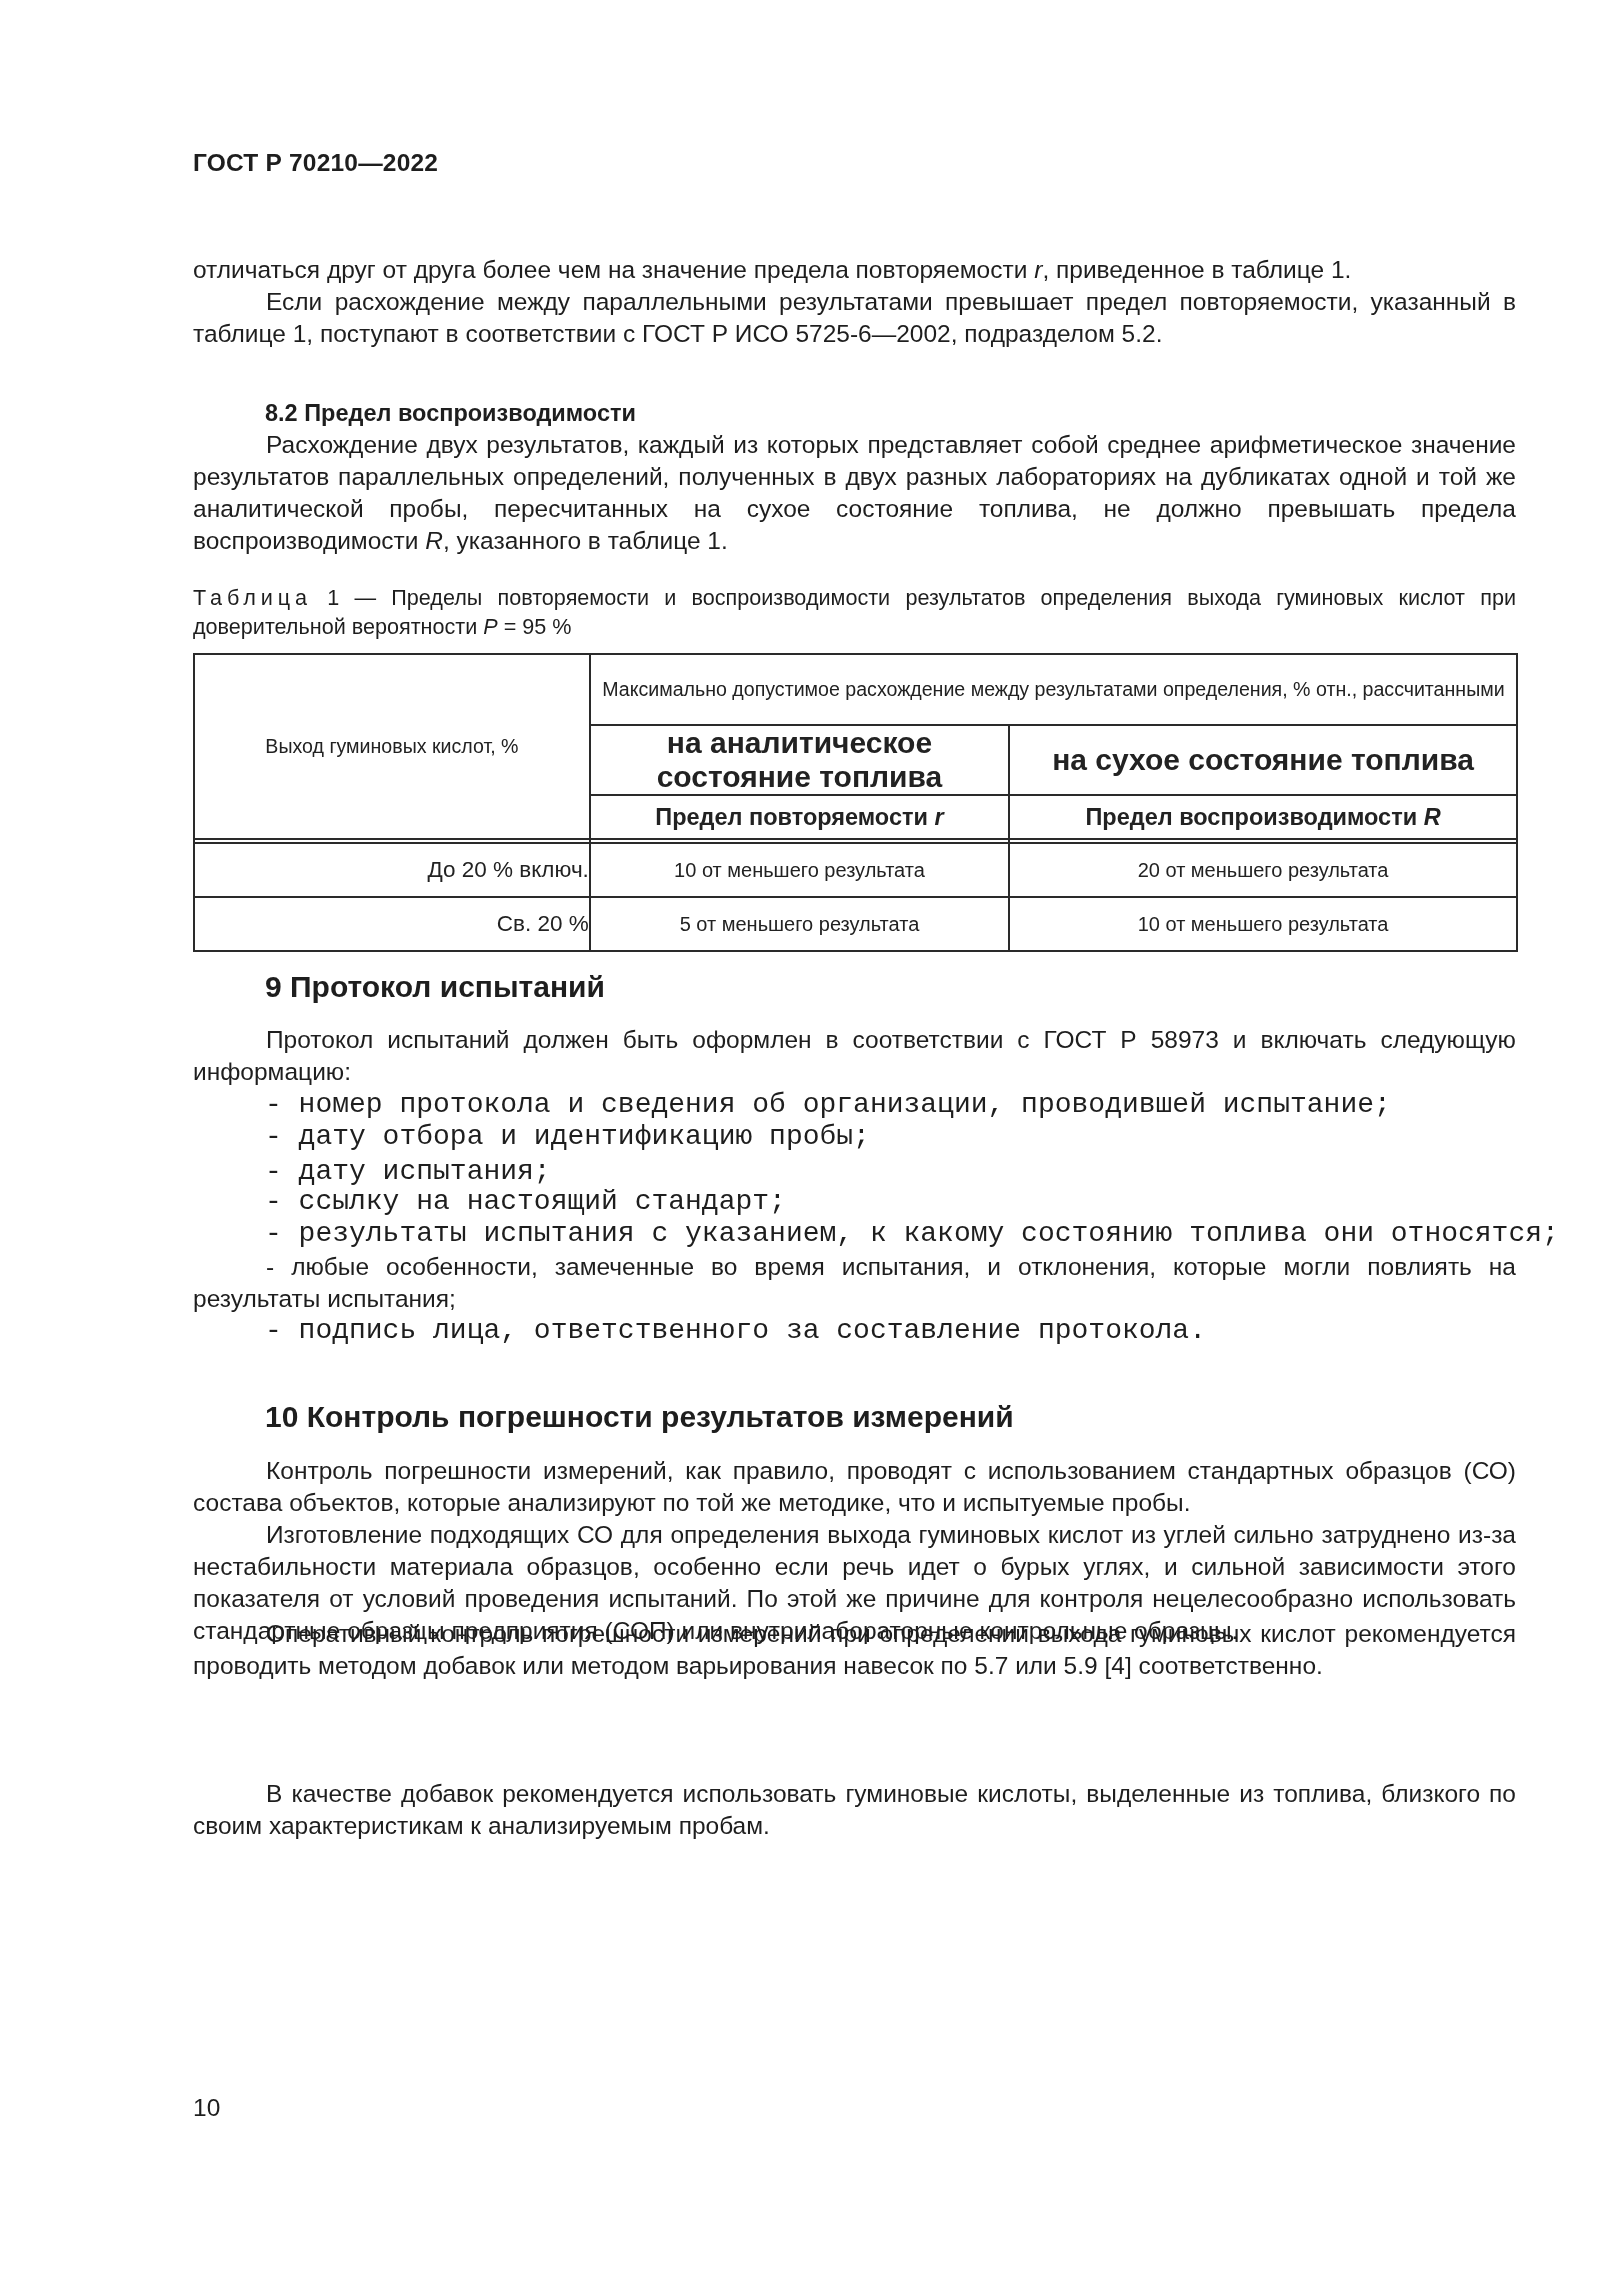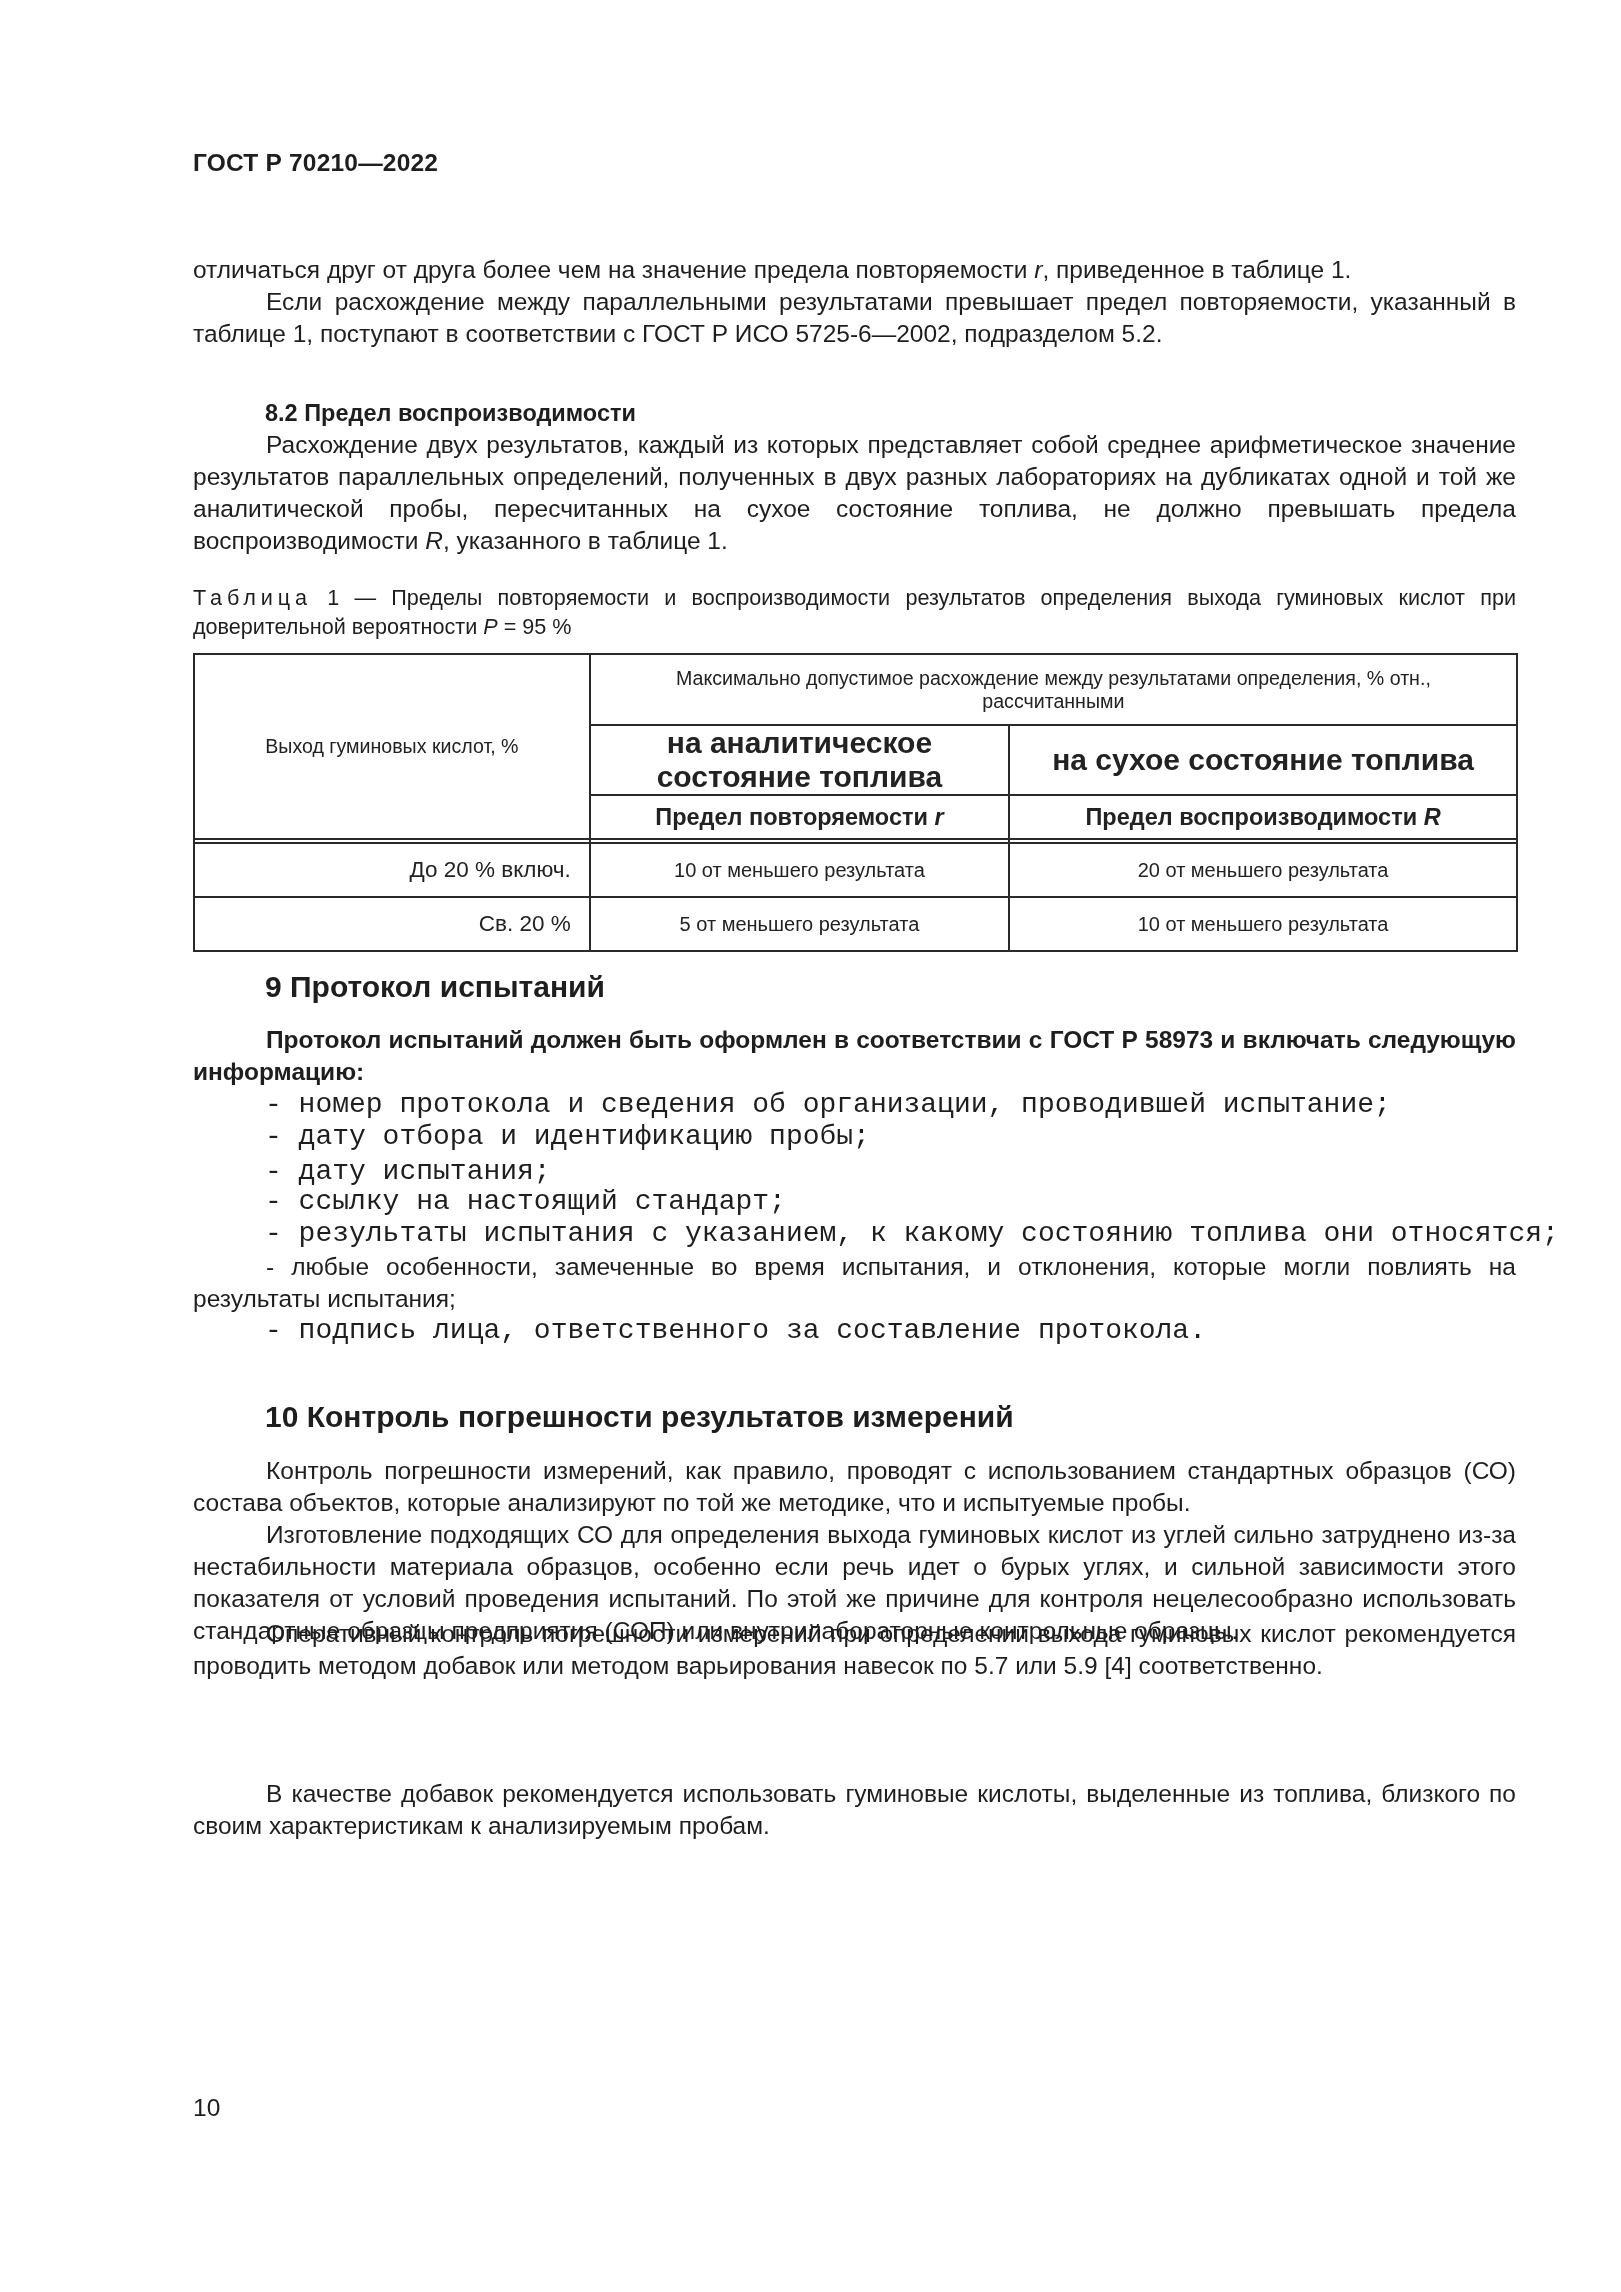--- a/index.html
+++ b/index.html
@@ -11,21 +11,21 @@
           text-align: justify; margin: 0; }
   .para.indent { text-indent: 73px; }
   .h3 { left: 265px; font-size: 23.5px; font-weight: bold; }
   .h2 { left: 265px; font-size: 30px; font-weight: bold; }
   .caption { position: absolute; left: 193px; width: 1323px; font-size: 21.6px; line-height: 29px; margin: 0; text-align: justify; }
   .caption .spaced { letter-spacing: 4.9px; }
   i { font-style: italic; }
 
   table.t1 { position: absolute; left: 193px; top: 653px; width: 1325px; border-collapse: collapse;
              font-size: 19.6px; color: #222; }
-  table.t1 td { border: 2px solid #2a2a2a; text-align: center; vertical-align: middle; padding: 0 18px; }
+  table.t1 td { border: 2px solid #2a2a2a; text-align: center; vertical-align: middle; padding: 0 0; }
   table.t1 td.rowlabel { text-align: right; padding-left: 45px; font-size: 22.5px; }
   table.t1 td.val { font-size: 20px; }
   table.t1 tr.h1 td { height: 69px; }
   table.t1 tr.h2 td { height: 43px; }
   table.t1 tr.h3 td { height: 42px; }
   table.t1 tr.sep td { height: 2px; padding: 0; border-left: 2px solid #2a2a2a; border-right: 2px solid #2a2a2a; }
   table.t1 tr.d td { height: 52px; }
   .list-item { position: absolute; left: 265px; font-size: 28px; line-height: 32px; font-family: Liberation Mono, monospace; }
   .pagenum { left: 193px; top: 2094px; font-size: 24.5px; }
 </style>
@@ -76,21 +76,21 @@
   </tr>
   <tr class="d">
     <td class="rowlabel">Св. 20 %</td>
     <td class="val">5 от меньшего результата</td>
     <td class="val">10 от меньшего результата</td>
   </tr>
 </tbody>
   </table>
 
 <div class="abs h2" style="top:970px;">9 Протокол испытаний</div>
-<p class="para indent" style="top:1024px;font-weight:bold;">Протокол испытаний должен быть оформлен в соответствии с ГОСТ Р 58973 и включать следующую информацию:</p>
+<p class="para indent" style="top:1024px;">Протокол испытаний должен быть оформлен в соответствии с ГОСТ Р 58973 и включать следующую информацию:</p>
 <div class="list-item" style="top:1089px;">- номер протокола и сведения об организации, проводившей испытание;</div>
 <div class="list-item" style="top:1121px;">- дату отбора и идентификацию пробы;</div>
 <div class="list-item" style="top:1112px;margin-top:44px;">- дату испытания;</div>
 <div class="list-item" style="top:1186px;">- ссылку на настоящий стандарт;</div>
 <div class="list-item" style="top:1218px;">- результаты испытания с указанием, к какому состоянию топлива они относятся;</div>
 <p class="para indent" style="top:1251px;">- любые особенности, замеченные во время испытания, и отклонения, которые могли повлиять на результаты испытания;</p>
 <div class="list-item" style="top:1315px;">- подпись лица, ответственного за составление протокола.</div>
 
 <div class="abs h2" style="top:1400px;">10 Контроль погрешности результатов измерений</div>
 <p class="para indent" style="top:1455px;">Контроль погрешности измерений, как правило, проводят с использованием стандартных образцов (СО) состава объектов, которые анализируют по той же методике, что и испытуемые пробы.</p>

